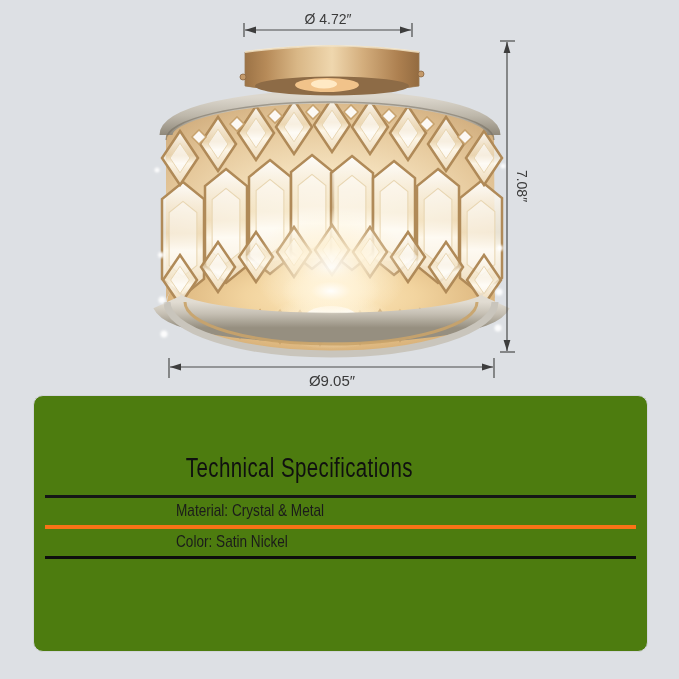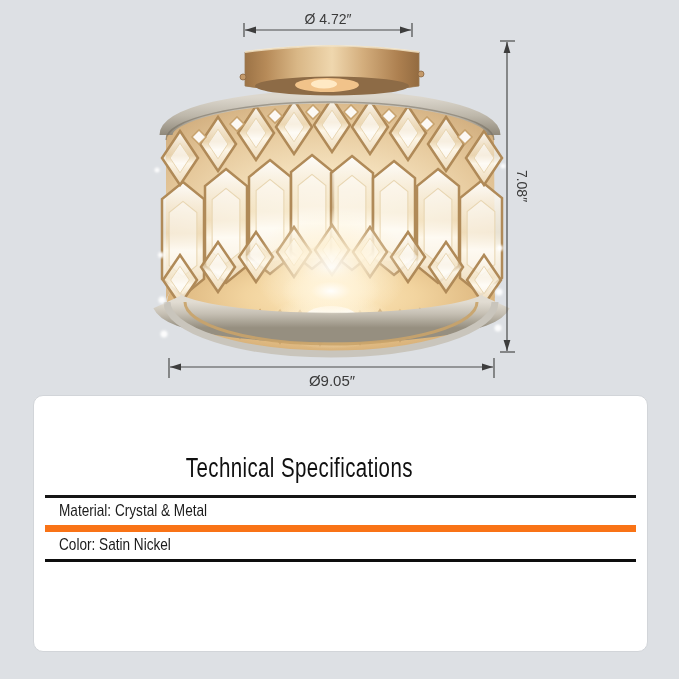--- a/index.html
+++ b/index.html
@@ -11,21 +11,21 @@
   }
   .stage{position:absolute;inset:0;}
   svg.diagram{position:absolute;left:0;top:0;display:block;}
   .dim-text{
     font-family:"Liberation Sans",sans-serif;
     fill:#3a3a3a;
   }
   .spec-panel{
     position:absolute;left:33px;top:395px;
     width:615px;height:257px;
-    background:#ffffff;
+    background:#4d7c0f;
     border:1px solid #d2d5d9;
     border-radius:10px;
     box-sizing:border-box;
   }
   .spec-title{
     margin-top:58px;
     width:530px;
     text-align:center;
     font-size:27px;
     line-height:1.1;
@@ -42,22 +42,23 @@
     margin:11px 11px 0 11px;
     border-top:3px solid #161616;
     border-bottom:3px solid #0e0e0e;
   }
   .row{
     min-height:27px;
     display:flex;
     align-items:center;
     font-size:17px;
     color:#1b1b1b;
-  }
-  .row + .row{border-top:7px solid #f97316;}
+    justify-content:center;
+  }
+  .row + .row{border-top:4px solid #f97316;}
   .cell-l{width:60.5%;padding-left:14px;box-sizing:border-box;}
   .cell-r{width:39.5%;}
   .row-full{padding-left:14px;box-sizing:border-box;}
   .cell-text{
     display:inline-block;
     transform:scaleX(.8);
     transform-origin:left center;
     white-space:pre;
   }
 </style>

